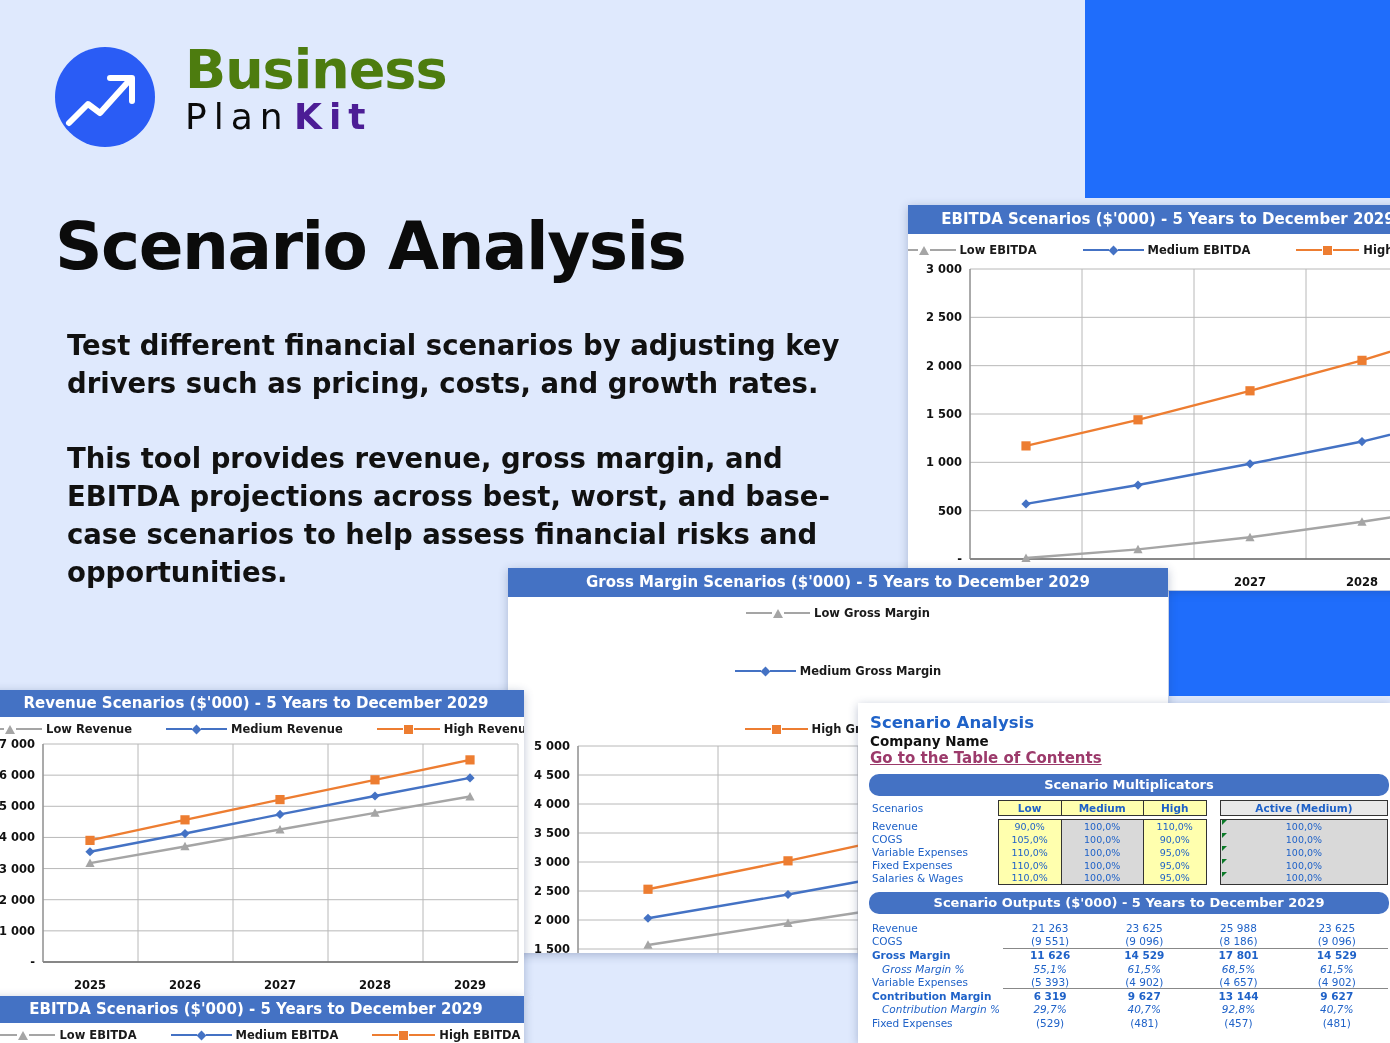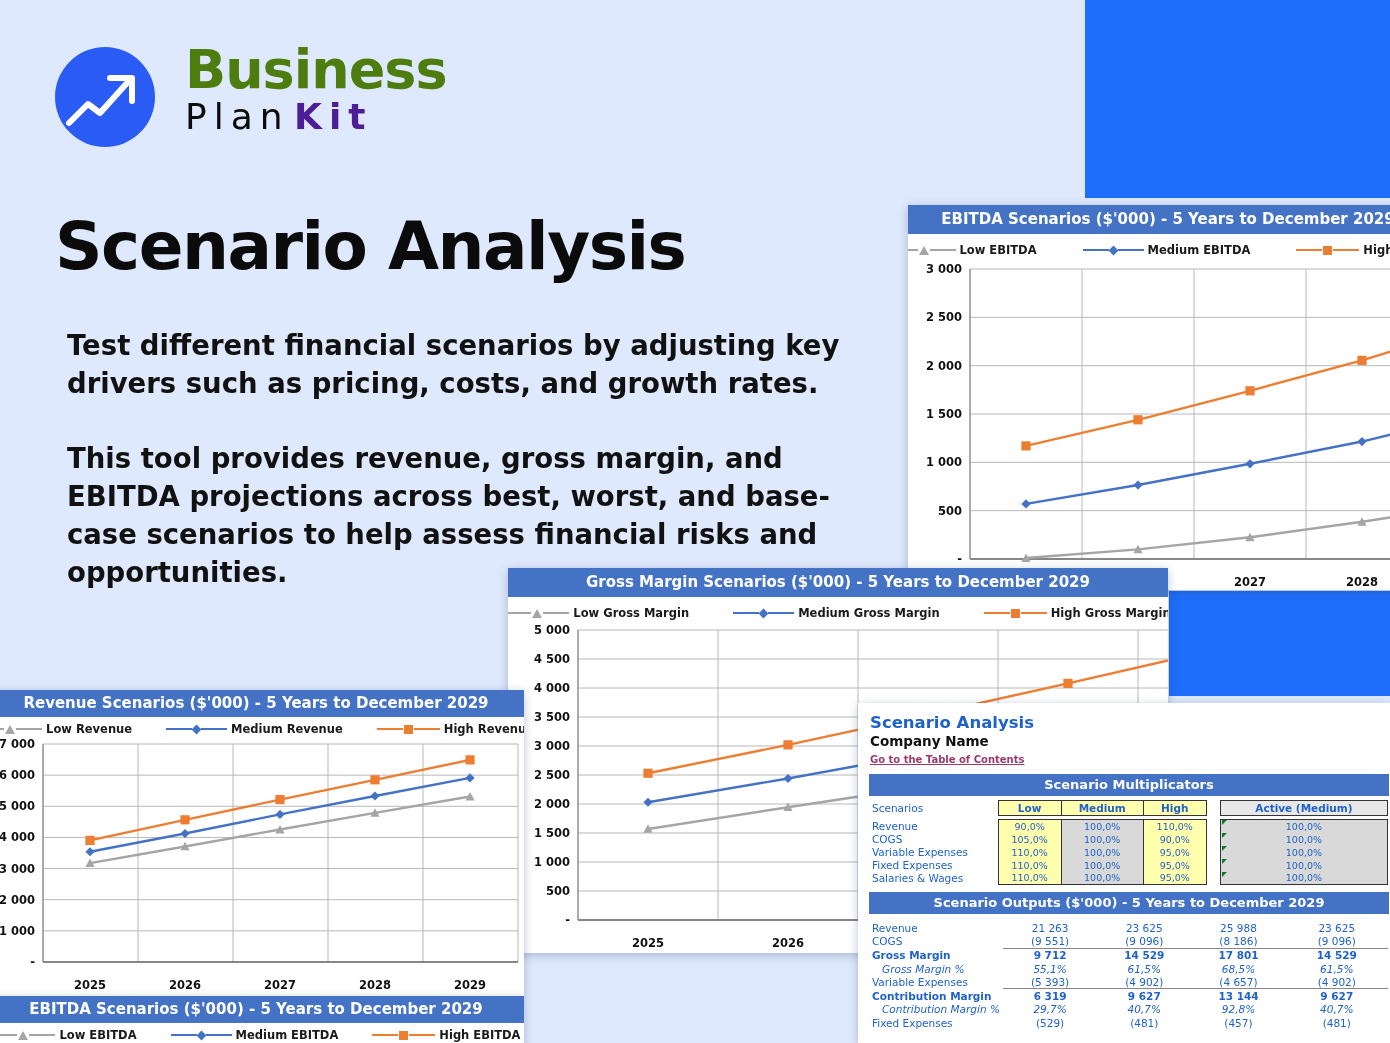--- a/index.html
+++ b/index.html
@@ -100,29 +100,30 @@
   }
   #tbl-title {
     font-size: 16.5px; font-weight: 700; color: #1f62c8;
     font-family: "DejaVu Sans", sans-serif;
   }
   #tbl-company {
     font-size: 13.5px; font-weight: 700; color: #111; margin-top: 1px;
     font-family: "DejaVu Sans", sans-serif;
   }
   #tbl-toc {
-    font-size: 10px; font-weight: 700; color: #9c3a6b;
+    font-size: 15px; font-weight: 700; color: #9c3a6b;
     text-decoration: underline; margin-top: 1px;
     font-family: "DejaVu Sans", sans-serif;
   }
   .section-bar {
     background: #4472c4; color: #fff; text-align: center;
     font-size: 13px; font-weight: 700; padding: 3px 0 4px 0;
     margin-top: 7px; width: 520px; margin-left: -1px;
     font-family: "DejaVu Sans", sans-serif;
+    border-radius: 10px;
   }
   table.grid { border-collapse: collapse; font-family: "DejaVu Sans", sans-serif; }
   table.grid td, table.grid th { padding: 0; }
 
   
   #mult-table { margin-top: 4px; width: 518px; }
   #mult-table .lbl {
     font-size: 10.5px; color: #1f62c8; text-align: left;
     padding-left: 2px; width: 128px; white-space: nowrap;
   }
@@ -250,21 +251,21 @@
       <div class="ytick" style="top: 153px; right: 466px;">1 500</div>
       <div class="ytick" style="top: 104.667px; right: 466px;">2 000</div>
       <div class="ytick" style="top: 56.3333px; right: 466px;">2 500</div>
       <div class="ytick" style="top: 8px; right: 466px;">3 000</div>
       <div class="xtick" style="left: 342px; top: 314px;">2027</div>
       <div class="xtick" style="left: 454px; top: 314px;">2028</div>
     </div>
   </div>
 <div class="panel" id="panel-gross-margin" style="left:508px; top:568px; width:660px; height:385px;">
     <div class="panel-header">Gross Margin Scenarios ($'000) - 5 Years to December 2029</div>
-    <div class="legend" style="gap: 44px;">
+    <div class="legend" style="gap: 44px; flex-direction: column;">
       <div class="legend-item">
         <span class="legend-line" style="background: rgb(165, 165, 165);"></span>
         <span class="legend-mark tri" style="border-bottom: 9px solid rgb(165, 165, 165);"></span>
         <span class="legend-line" style="background: rgb(165, 165, 165);"></span>
         <span class="legend-label">Low Gross Margin</span>
       </div>
       <div class="legend-item">
         <span class="legend-line" style="background: rgb(68, 114, 196);"></span>
         <span class="legend-mark dia" style="width: 7px; height: 7px; background: rgb(68, 114, 196);"></span>
         <span class="legend-line" style="background: rgb(68, 114, 196);"></span>
@@ -511,21 +512,21 @@
         </tr>
         <tr class="">
           <td class="kpi" style="">COGS</td>
           <td class="num">(9 551)</td>
           <td class="num">(9 096)</td>
           <td class="num">(8 186)</td>
           <td class="num act">(9 096)</td>
         </tr>
         <tr class="bold dbl">
           <td class="kpi" style="">Gross Margin</td>
-          <td class="num">9 712</td>
+          <td class="num">11 626</td>
           <td class="num">14 529</td>
           <td class="num">17 801</td>
           <td class="num act">14 529</td>
         </tr>
         <tr class="ital">
           <td class="kpi" style="padding-left:12px;">Gross Margin %</td>
           <td class="num">55,1%</td>
           <td class="num">61,5%</td>
           <td class="num">68,5%</td>
           <td class="num act">61,5%</td>

